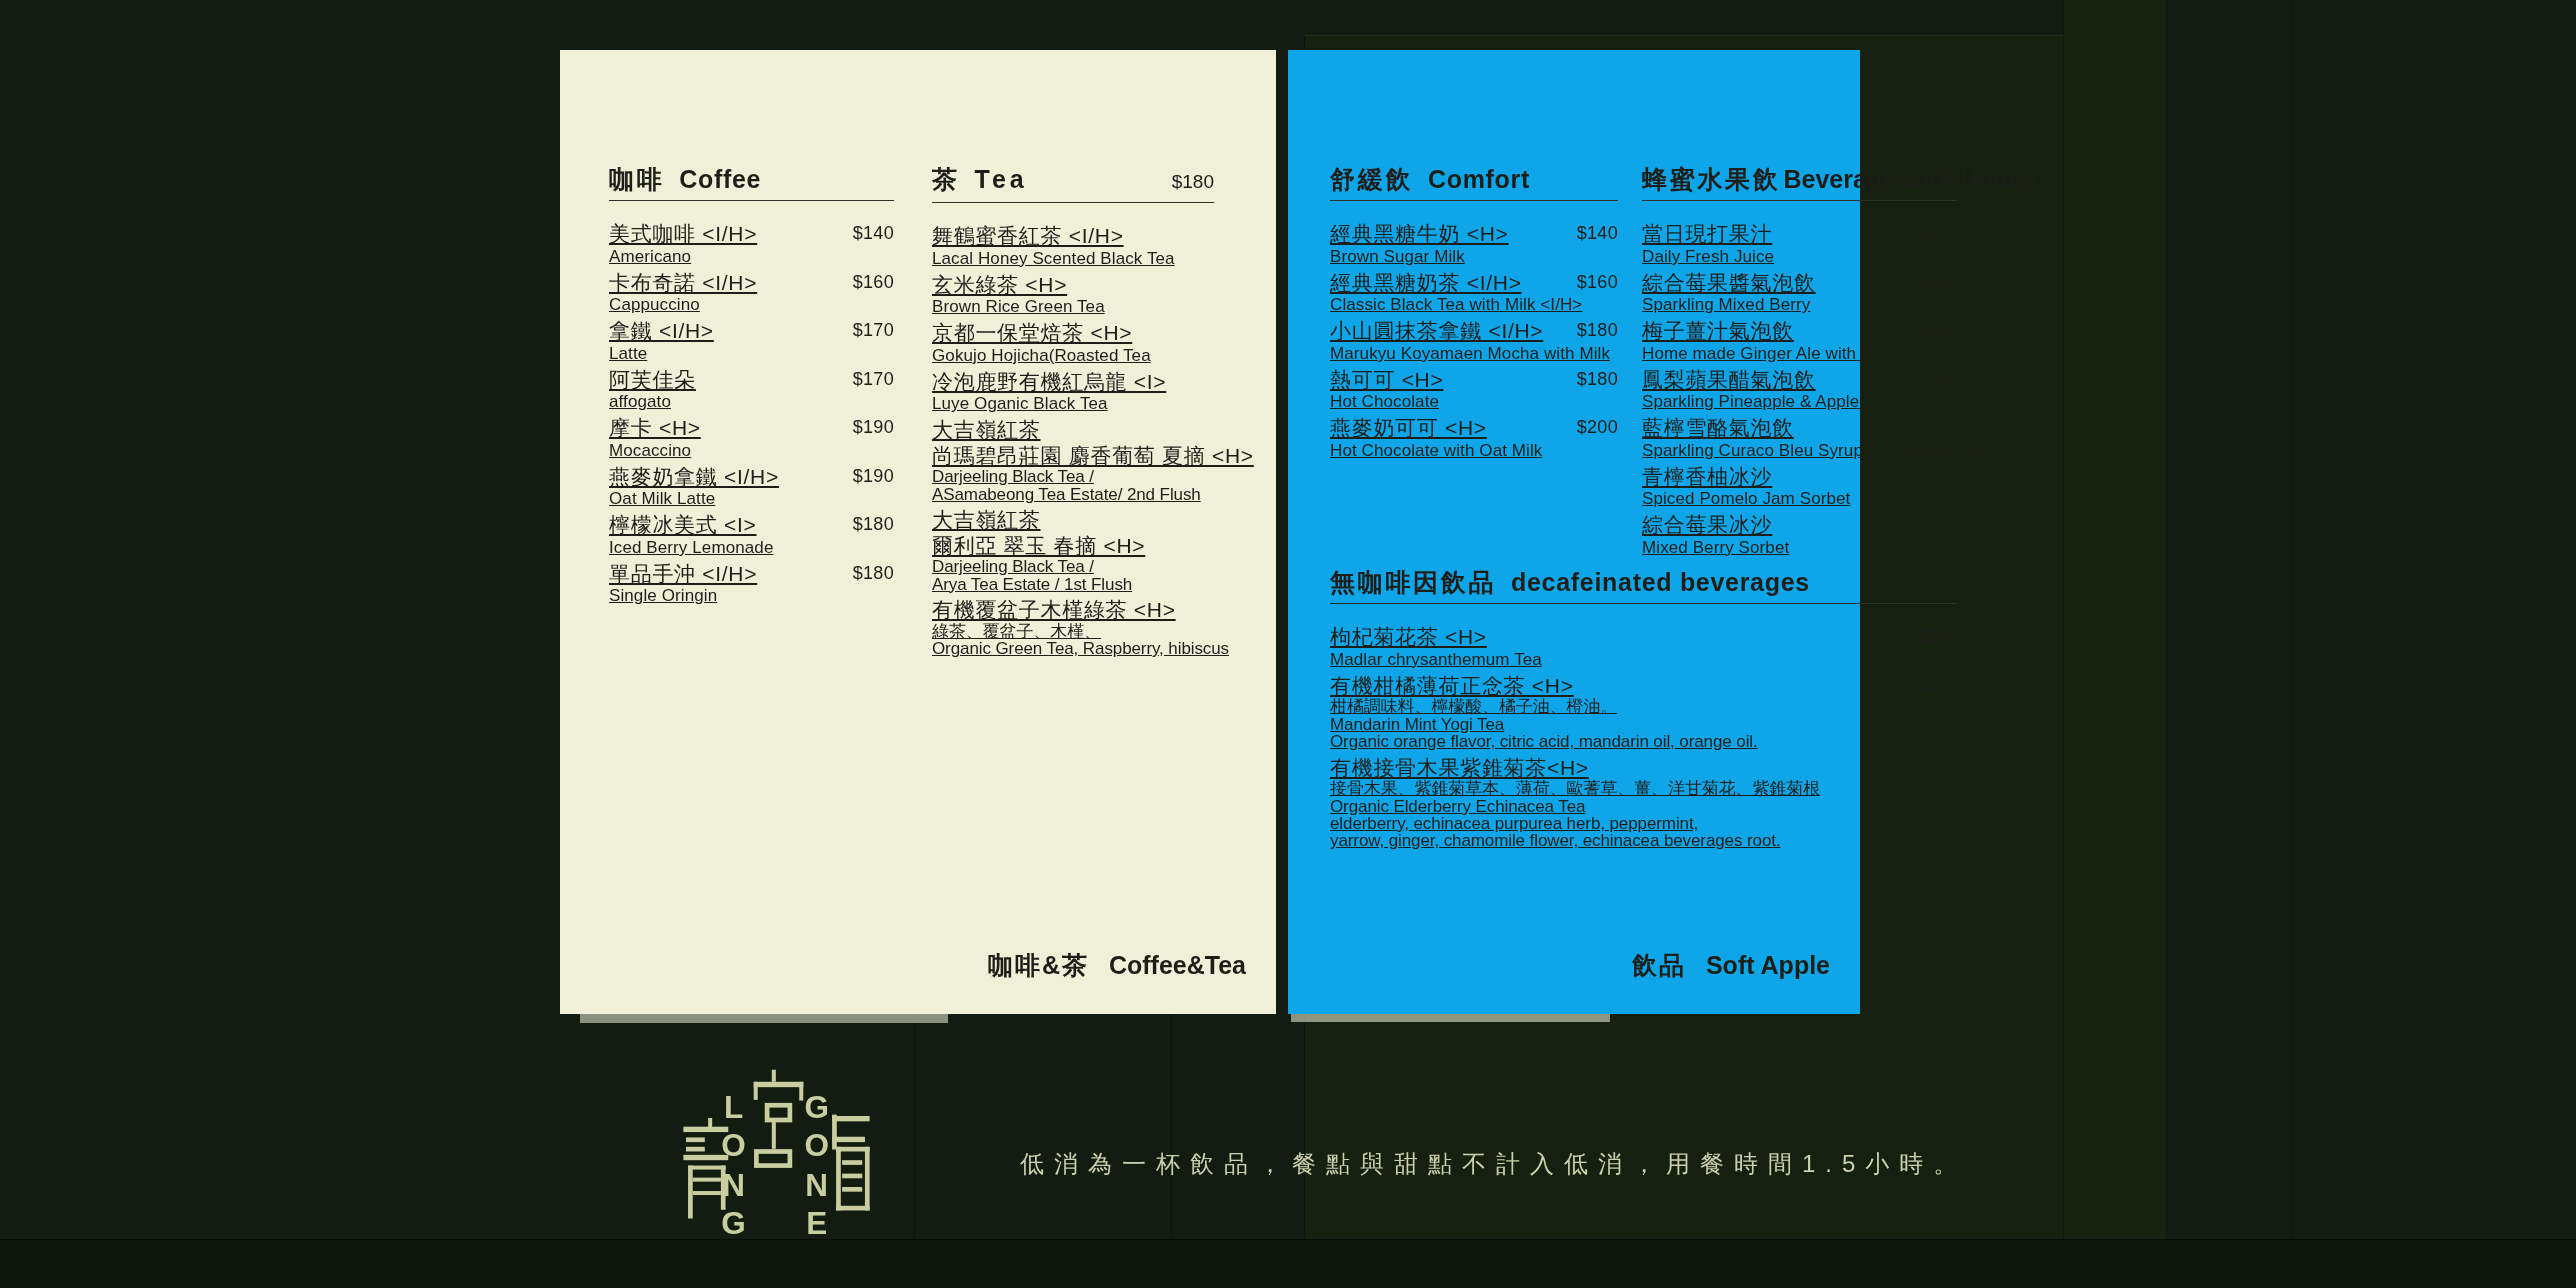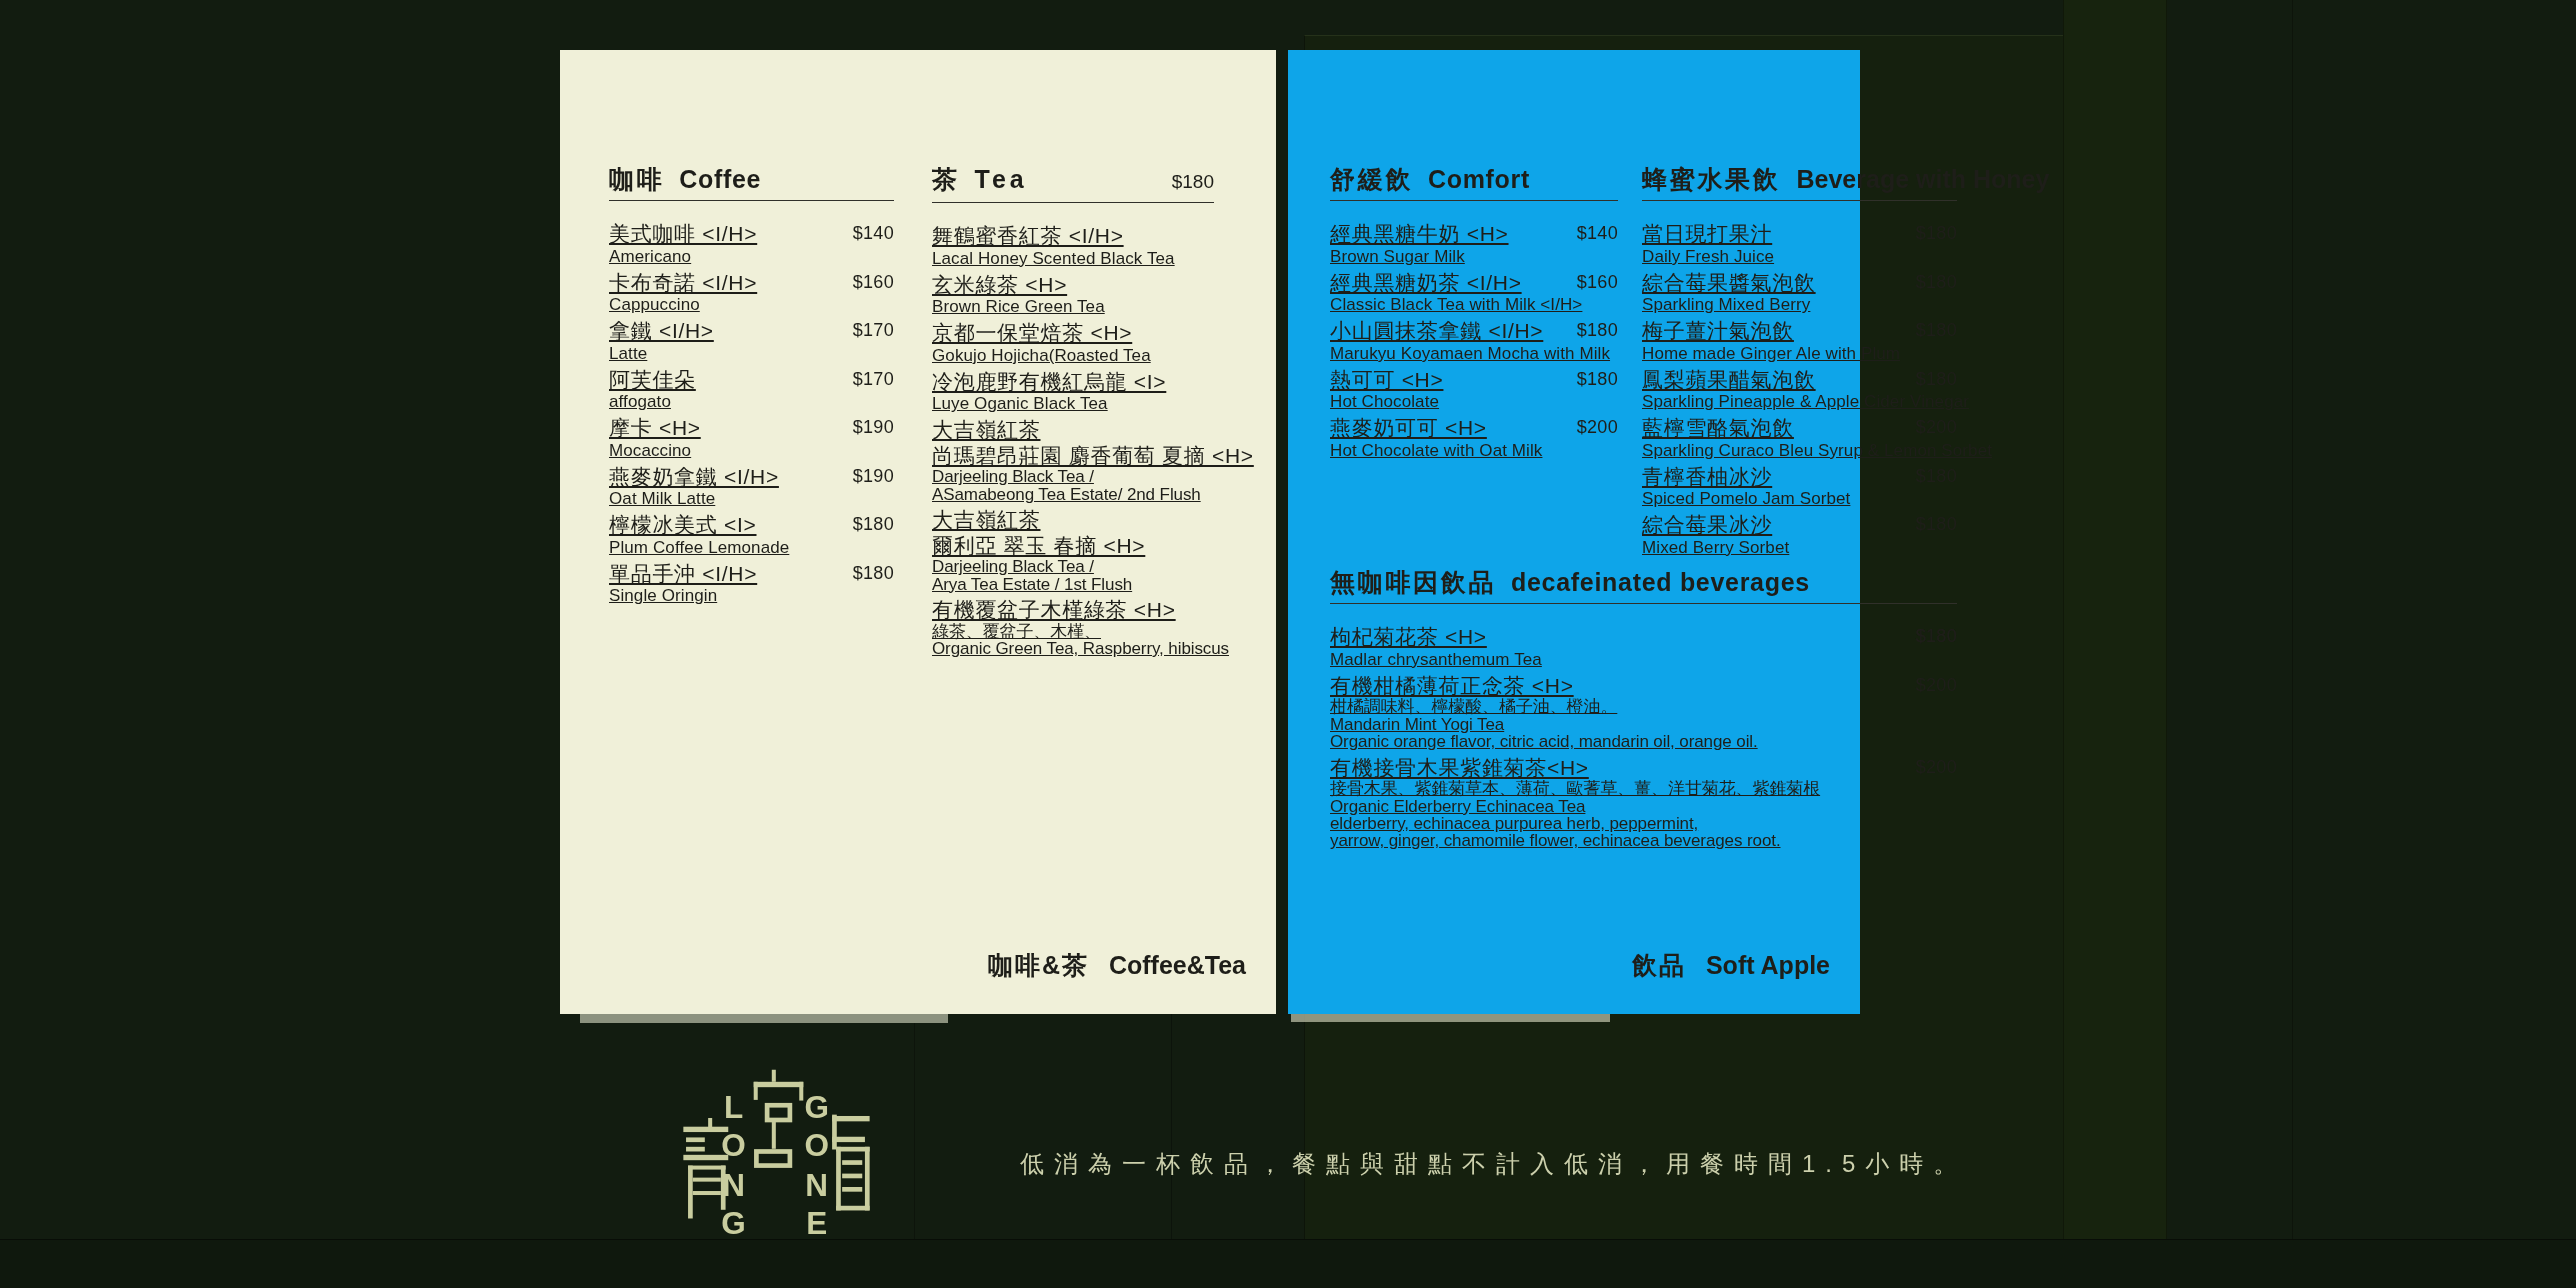--- a/index.html
+++ b/index.html
@@ -110,21 +110,21 @@
           <div class="item">
             <div class="item-main">
               <div class="item-name">燕麥奶拿鐵 &lt;I/H&gt;</div>
               <div class="item-sub">Oat Milk Latte</div>
             </div>
             <div class="item-price">$190</div>
           </div>
           <div class="item">
             <div class="item-main">
               <div class="item-name">檸檬冰美式  &lt;I&gt;</div>
-              <div class="item-sub">Plum Coffee Lemonade</div>
+              <div class="item-sub">Iced Berry Lemonade</div>
             </div>
             <div class="item-price">$180</div>
           </div>
           <div class="item">
             <div class="item-main">
               <div class="item-name">單品手沖 &lt;I/H&gt;</div>
               <div class="item-sub">Single Oringin</div>
             </div>
             <div class="item-price">$180</div>
           </div>
@@ -238,21 +238,21 @@
               <div class="item-sub">Hot Chocolate with Oat Milk</div>
             </div>
             <div class="item-price">$200</div>
           </div>
         </div>
     </div>
 
     <div class="col" style="left:354px;top:114px;width:315px;">
       <div class="sec-head">
         <span class="sec-zh">蜂蜜水果飲</span>
-        <span class="sec-en" style="margin-left:16px;letter-spacing:0;">Beverage with Honey</span>
+        <span class="sec-en" style="margin-left:3px;letter-spacing:0;">Beverage with Honey</span>
       </div>
       <div class="sec-rule"></div>
       <div class="items">
           <div class="item">
             <div class="item-main">
               <div class="item-name">當日現打果汁</div>
               <div class="item-sub">Daily Fresh Juice</div>
             </div>
             <div class="item-price">$180</div>
           </div>

